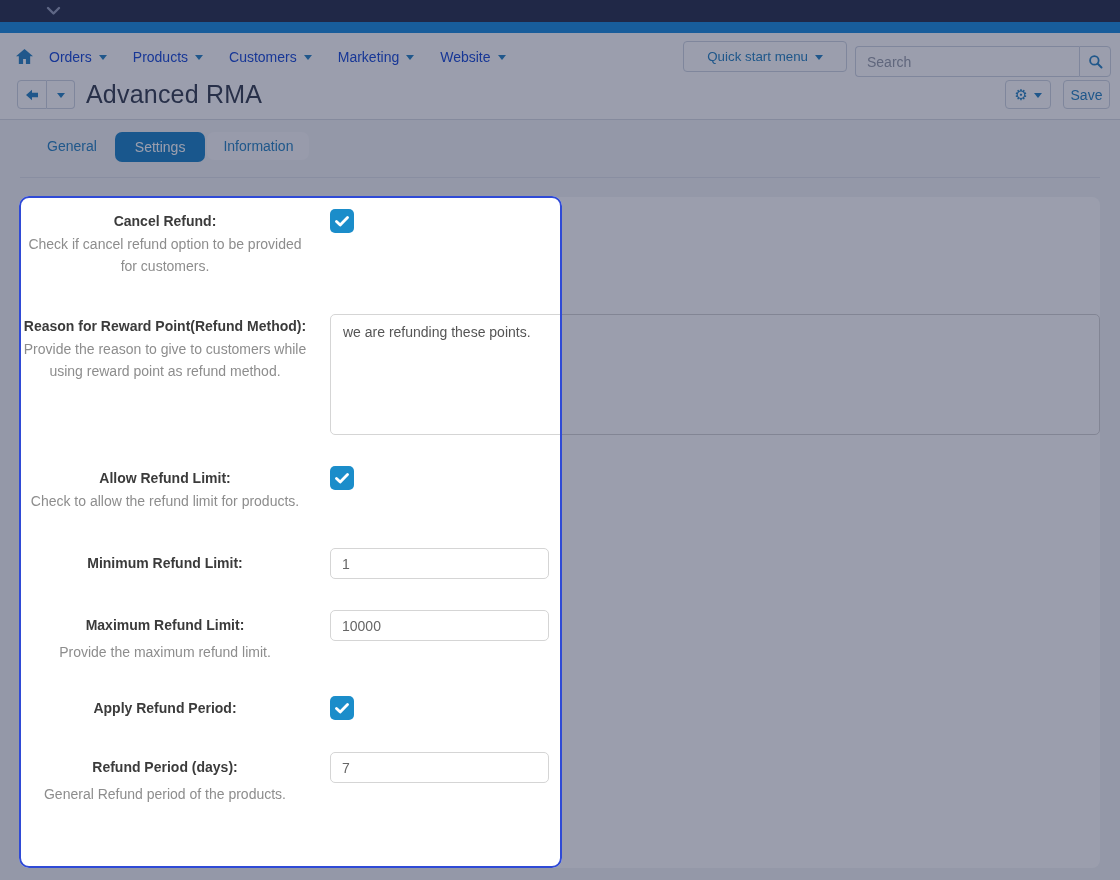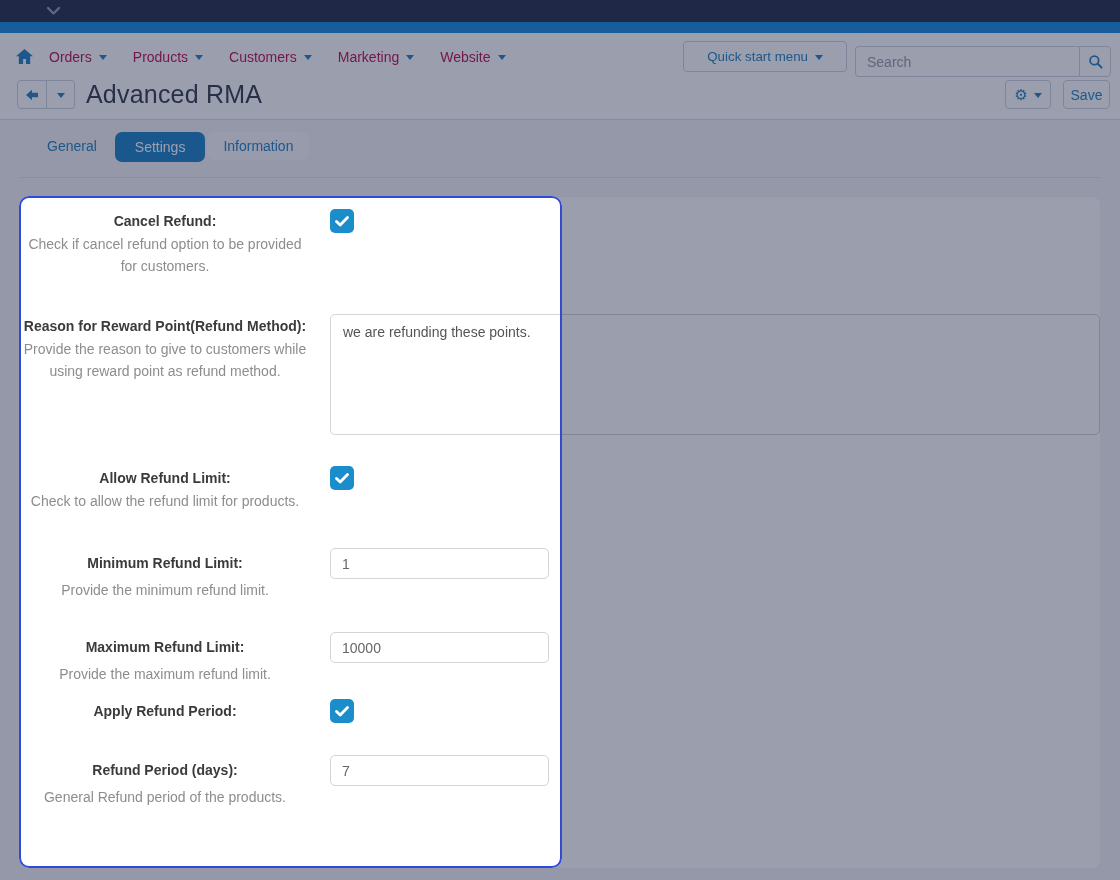--- a/index.html
+++ b/index.html
@@ -10,21 +10,21 @@
   }
 
   
   .topbar { height:22px; background:#2b3450; display:flex; align-items:center; }
   .topbar .chev { margin-left:46px; display:flex; align-items:center; cursor:pointer; }
   .bluebar { height:11px; background:#1e8fe0; }
 
   
   .navrow { height:47px; background:#ffffff; display:flex; align-items:center; padding:0 9px 0 16px; }
   .home-btn { display:flex; align-items:center; margin-right:16px; cursor:pointer; }
-  .nav-item { display:flex; align-items:center; color:#be185d; margin-right:26px; cursor:pointer; white-space:nowrap; }
+  .nav-item { display:flex; align-items:center; color:#1d4ed8; margin-right:26px; cursor:pointer; white-space:nowrap; }
   .caret { width:0; height:0; border-left:4px solid transparent; border-right:4px solid transparent;
            border-top:5px solid #2b86c4; margin-left:7px; margin-top:2px; }
   .nav-spacer { flex:1; }
   .btn { background:#fff; border:1px solid #cfd6e2; border-radius:4px; color:#2b86c4;
          display:flex; align-items:center; justify-content:center; cursor:pointer; }
   .quickstart { height:31px; padding:0 23px; margin-right:8px; }
   .searchgroup { display:flex; height:21px; }
   .searchgroup input { width:224px; height:31px; border:1px solid #cfd6e2; border-right:none;
          border-radius:4px 0 0 4px; padding:0 11px; font-family:inherit; font-size:14px; color:#555; outline:none; }
   .searchgroup input::placeholder { color:#9aa0ac; }
@@ -62,21 +62,21 @@
   .ctrl { margin-left:20px; }
 
   .checkbox { width:24px; height:24px; background:#1b8dca; border-radius:5px;
               display:flex; align-items:center; justify-content:center; cursor:pointer; }
   .txt { width:219px; height:31px; border:1px solid #d5d5d5; border-radius:5px;
          padding:0 11px; font-family:inherit; font-size:14px; color:#666; outline:none; }
   .ta  { width:770px; height:121px; border:1px solid #d5d5d5; border-radius:5px;
          padding:7px 12px; font-family:inherit; font-size:14px; color:#555; resize:none; outline:none; line-height:20px; }
 
   .mb37{margin-bottom:37px}.mb28{margin-bottom:28px}.mb36{margin-bottom:36px}
-  .mb31{margin-bottom:31px}.mb33{margin-bottom:14px}.mb32{margin-bottom:32px}
+  .mb31{margin-bottom:31px}.mb33{margin-bottom:33px}.mb32{margin-bottom:32px}
 
   
   .spotlight { position:absolute; left:19px; top:196px; width:543px; height:672px;
                border:2px solid #2f4ad6; border-radius:10px;
                box-shadow:0 0 0 2500px rgba(16,24,60,0.42); pointer-events:none; z-index:40; }
 </style>
 </head>
 <body>
 
 <div class="topbar">
@@ -196,21 +196,20 @@
           <svg width="14" height="11" viewBox="0 0 14 11">
               <polyline points="1.5,5.5 5.2,9 12.5,1.5" fill="none" stroke="#ffffff" stroke-width="2.8" stroke-linecap="round" stroke-linejoin="round"></polyline>
             </svg>
         </div>
       </div>
     </div>
 
     <div class="row mb31">
       <div class="lblcol">
         <label class="lbl lh31">Minimum Refund Limit:</label>
-        <div class="help">Provide the minimum refund limit.</div>
       </div>
       <div class="ctrl">
         <input class="txt" type="text" value="1" style="">
       </div>
     </div>
 
     <div class="row mb33">
       <div class="lblcol">
         <label class="lbl lh31">Maximum Refund Limit:</label>
         <div class="help">Provide the maximum refund limit.</div>

